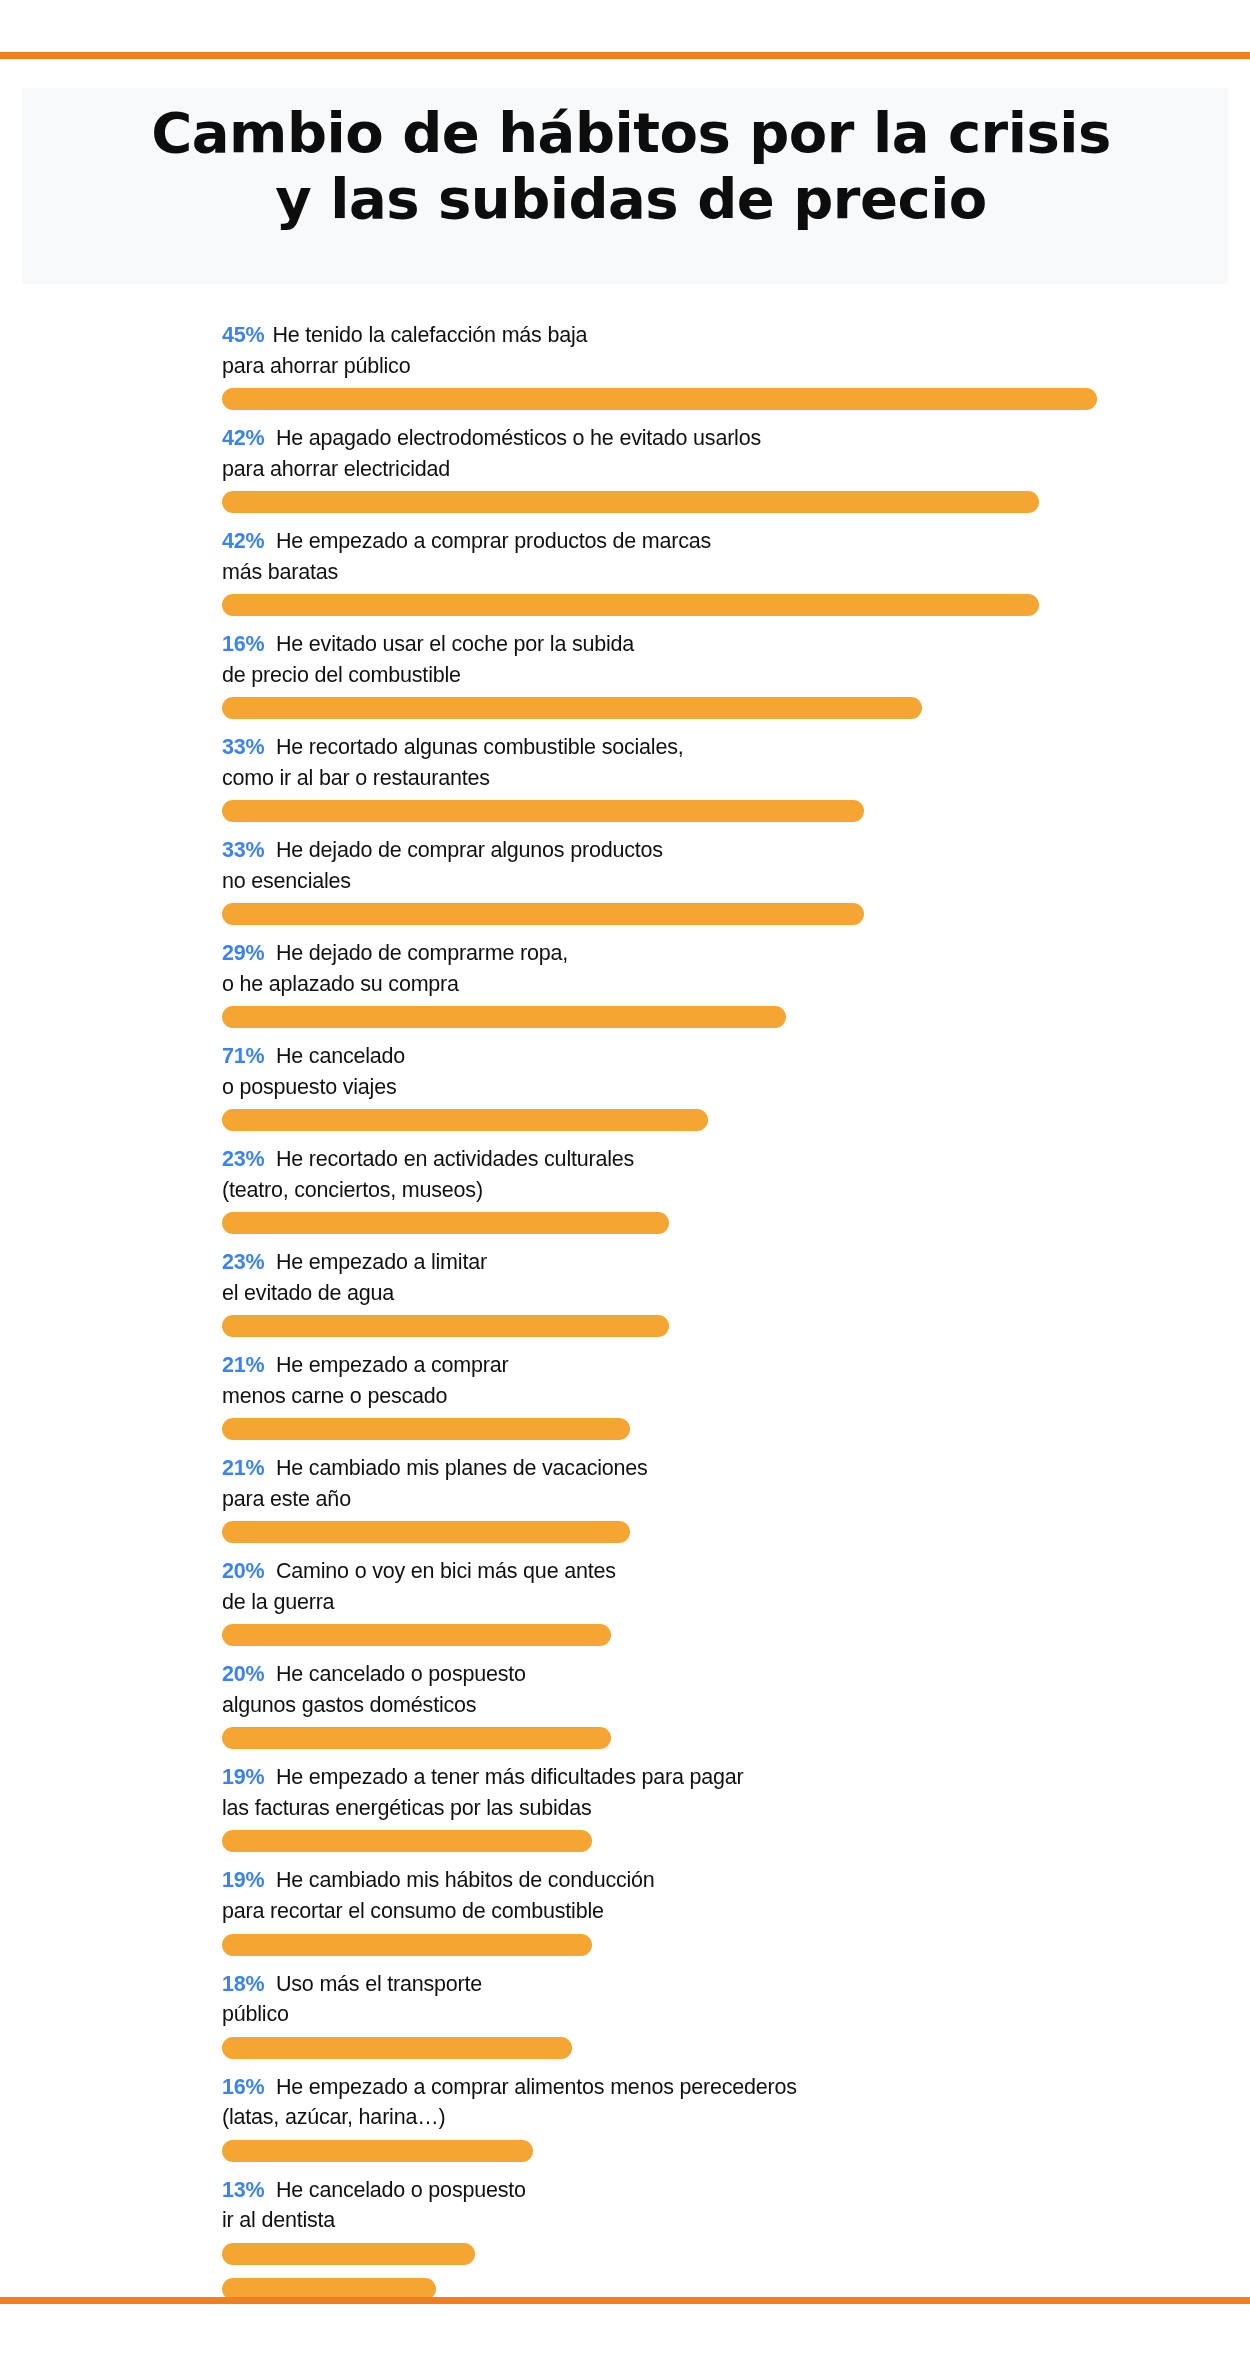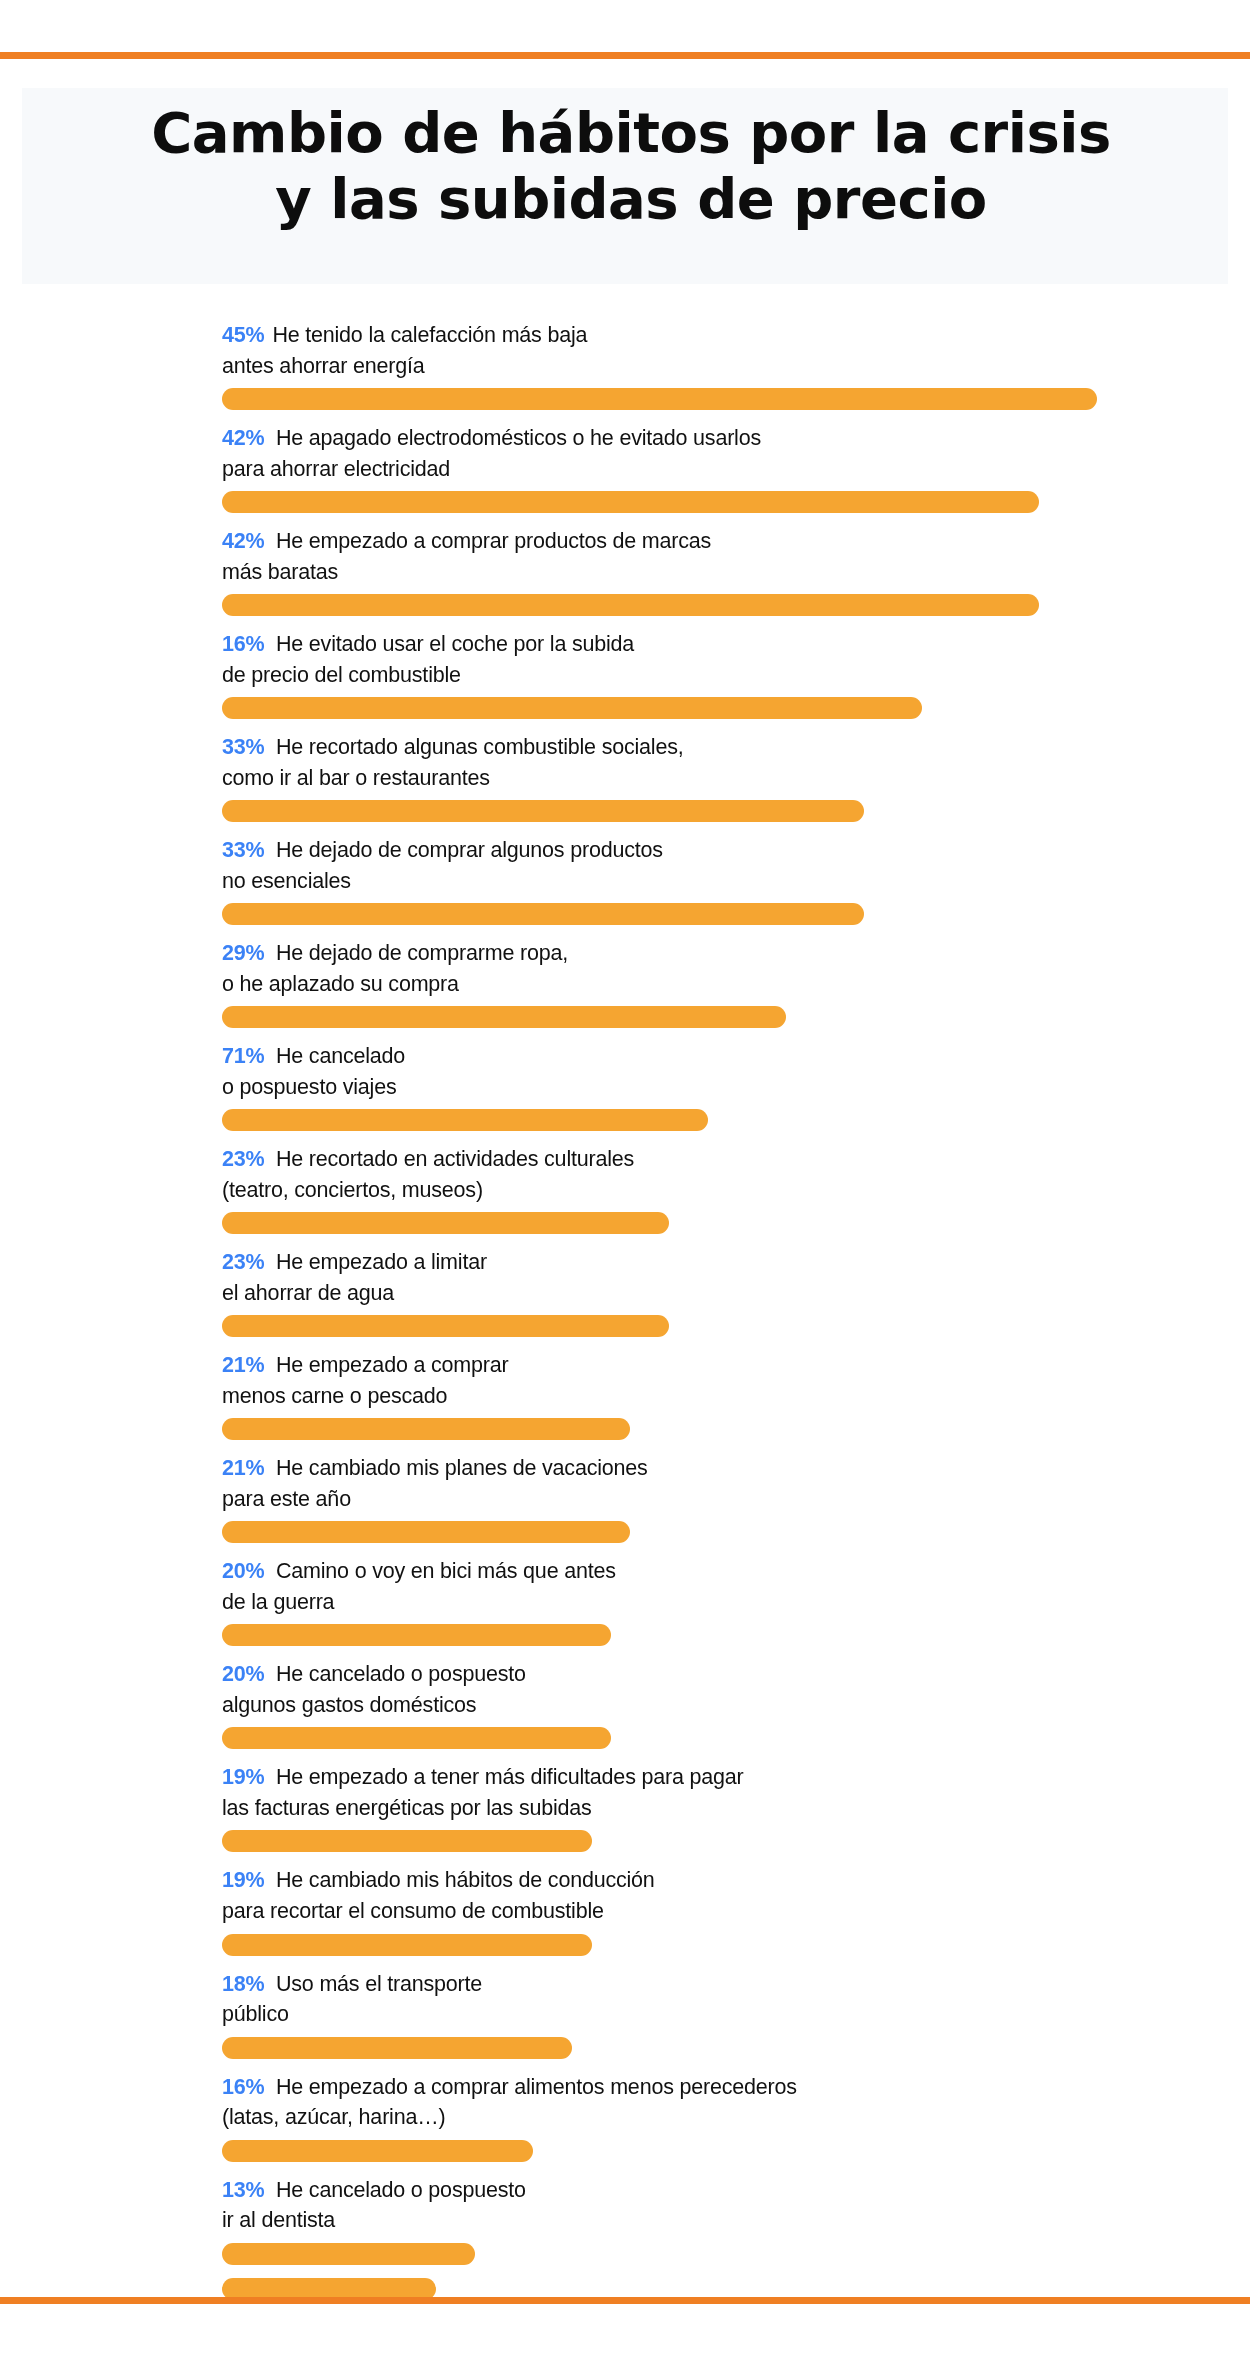--- a/index.html
+++ b/index.html
@@ -110,21 +110,21 @@
 <div class="page">
 
   <div class="rule rule-top"></div>
 
   <div class="title-band"></div>
   <div class="title">Cambio de hábitos por la crisis
 y las subidas de precio</div>
 
   <div class="chart" id="chart">
       <div class="item">
-        <div class="label"><span class="pct">45%</span><span class="sep">&nbsp;&nbsp;</span><span>He tenido la calefacción más baja</span><br><span>antes ahorrar energía</span></div>
+        <div class="label"><span class="pct">45%</span><span class="sep">&nbsp;&nbsp;</span><span>He tenido la calefacción más baja</span><br><span>para ahorrar público</span></div>
         <div class="bar-track">
           <div class="bar" style="width: 875.25px; background: rgb(245, 165, 49);"></div>
         </div>
       </div>
       <div class="item">
         <div class="label"><span class="pct">42%</span><span class="sep">&nbsp;&nbsp;</span><span>He apagado electrodomésticos o he evitado usarlos</span><br><span>para ahorrar electricidad</span></div>
         <div class="bar-track">
           <div class="bar" style="width: 816.9px; background: rgb(245, 165, 49);"></div>
         </div>
       </div>
@@ -164,21 +164,21 @@
           <div class="bar" style="width: 486.25px; background: rgb(245, 165, 49);"></div>
         </div>
       </div>
       <div class="item">
         <div class="label"><span class="pct">23%</span><span class="sep">&nbsp;&nbsp;</span><span>He recortado en actividades culturales</span><br><span>(teatro, conciertos, museos)</span></div>
         <div class="bar-track">
           <div class="bar" style="width: 447.35px; background: rgb(245, 165, 49);"></div>
         </div>
       </div>
       <div class="item">
-        <div class="label"><span class="pct">23%</span><span class="sep">&nbsp;&nbsp;</span><span>He empezado a limitar</span><br><span>el ahorrar de agua</span></div>
+        <div class="label"><span class="pct">23%</span><span class="sep">&nbsp;&nbsp;</span><span>He empezado a limitar</span><br><span>el evitado de agua</span></div>
         <div class="bar-track">
           <div class="bar" style="width: 447.35px; background: rgb(245, 165, 49);"></div>
         </div>
       </div>
       <div class="item">
         <div class="label"><span class="pct">21%</span><span class="sep">&nbsp;&nbsp;</span><span>He empezado a comprar</span><br><span>menos carne o pescado</span></div>
         <div class="bar-track">
           <div class="bar" style="width: 408.45px; background: rgb(245, 165, 49);"></div>
         </div>
       </div>

